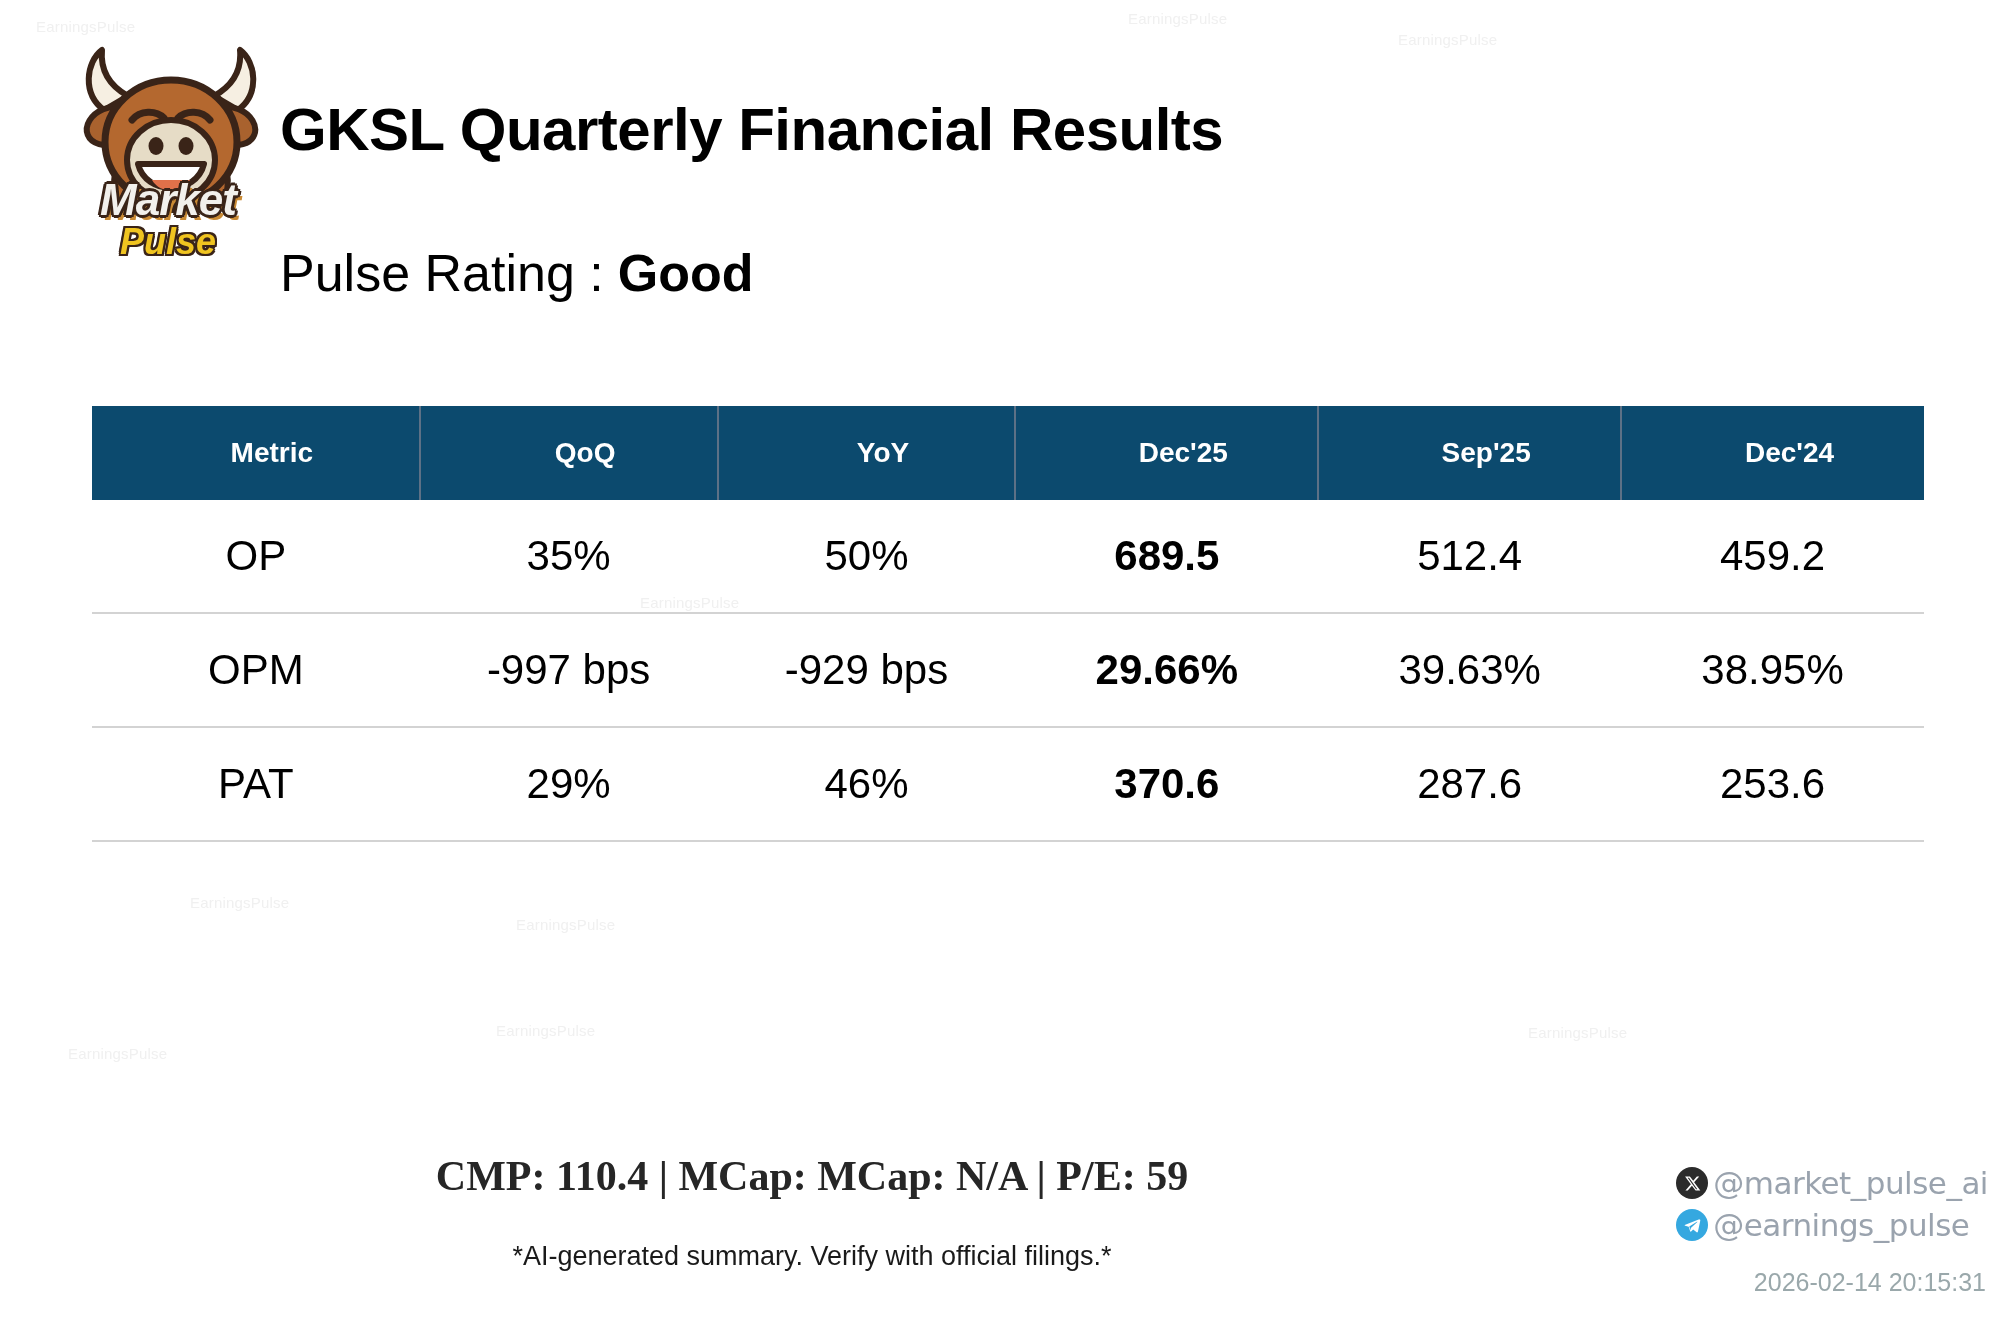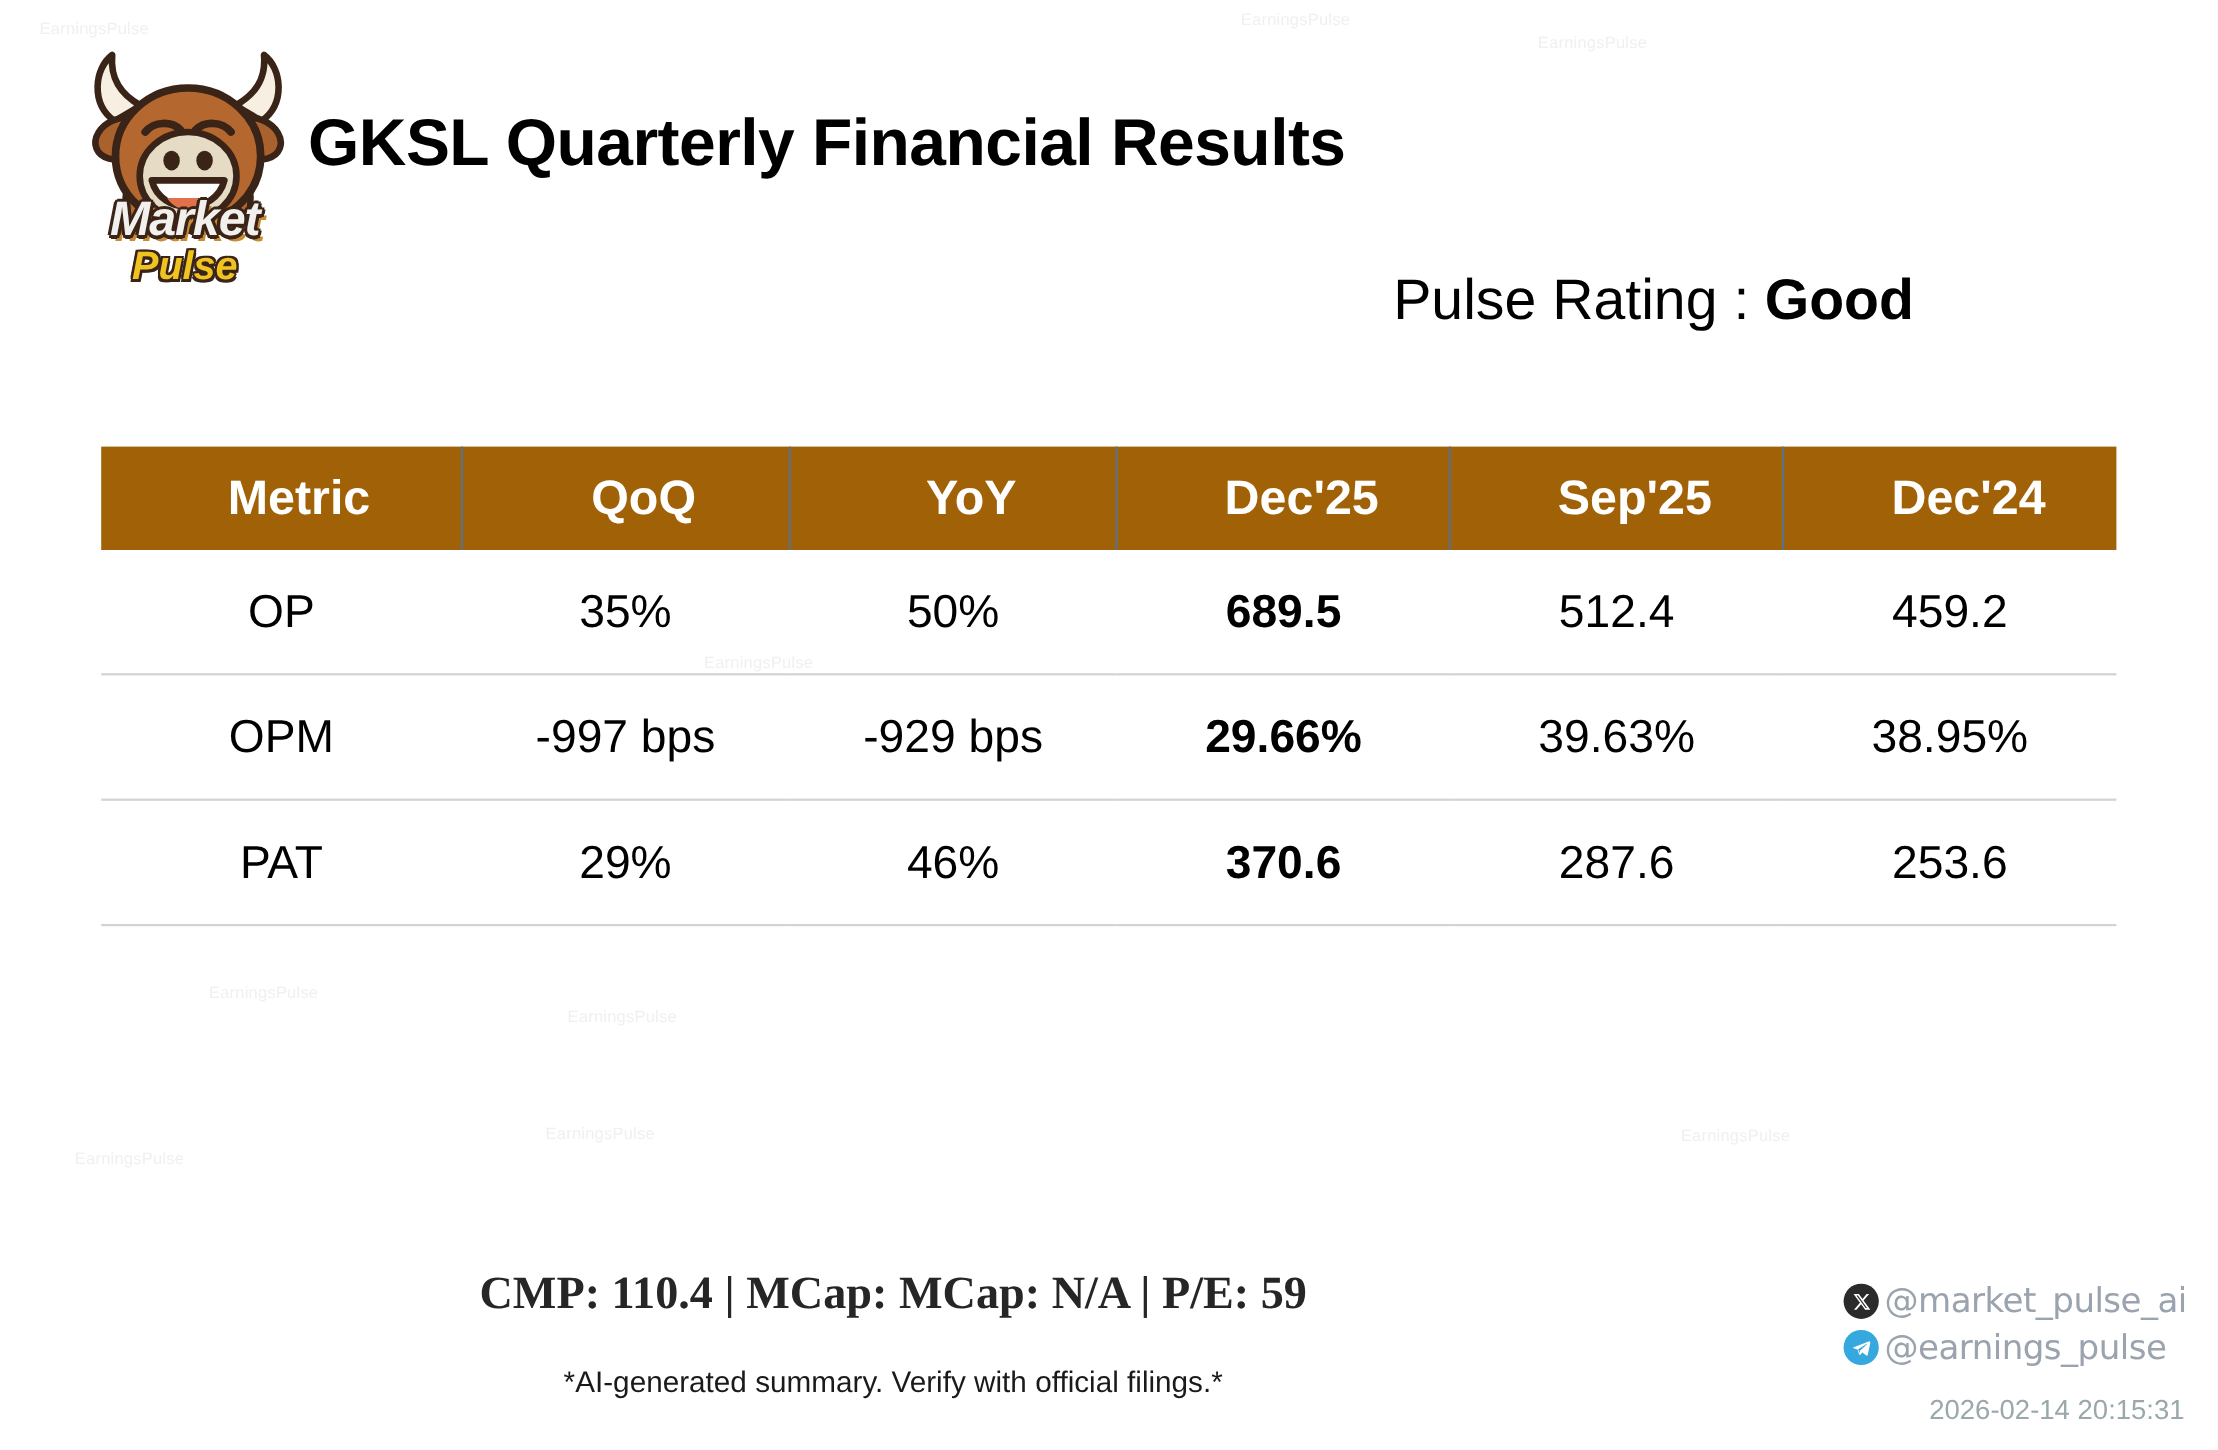--- a/index.html
+++ b/index.html
@@ -91,21 +91,21 @@
     color: #000000;
     font-family: "Liberation Sans Narrow", "Liberation Sans", sans-serif;
     letter-spacing: -0.5px;
     white-space: nowrap;
   }
   #rating-line {
     position: absolute;
     left: 280px;
     top: 247px;
     width: 1460px;
-    text-align: right;
+    text-align: left;
     font-size: 52px;
     color: #000000;
     white-space: nowrap;
     line-height: 1;
   }
   #rating-line .rating-label { font-weight: normal; }
   #rating-line .rating-value {
     font-weight: bold;
     margin-left: 14px;
   }
@@ -113,23 +113,23 @@
   
   #results-table {
     position: absolute;
     left: 92px;
     top: 406px;
     width: 1832px;
     border-collapse: collapse;
     table-layout: fixed;
   }
   #results-table thead th {
-    background: #a16207;
+    background: #0c4a6e;
     color: #ffffff;
-    font-size: 44px;
+    font-size: 28px;
     font-weight: bold;
     font-family: "Liberation Sans Narrow", "Liberation Sans", sans-serif;
     height: 92px;
     text-align: center;
     vertical-align: middle;
     border-right: 2px solid #5d7186;
     letter-spacing: 0px;
     padding-left: 34px;
   }
   #results-table thead th:last-child { border-right: none; }

